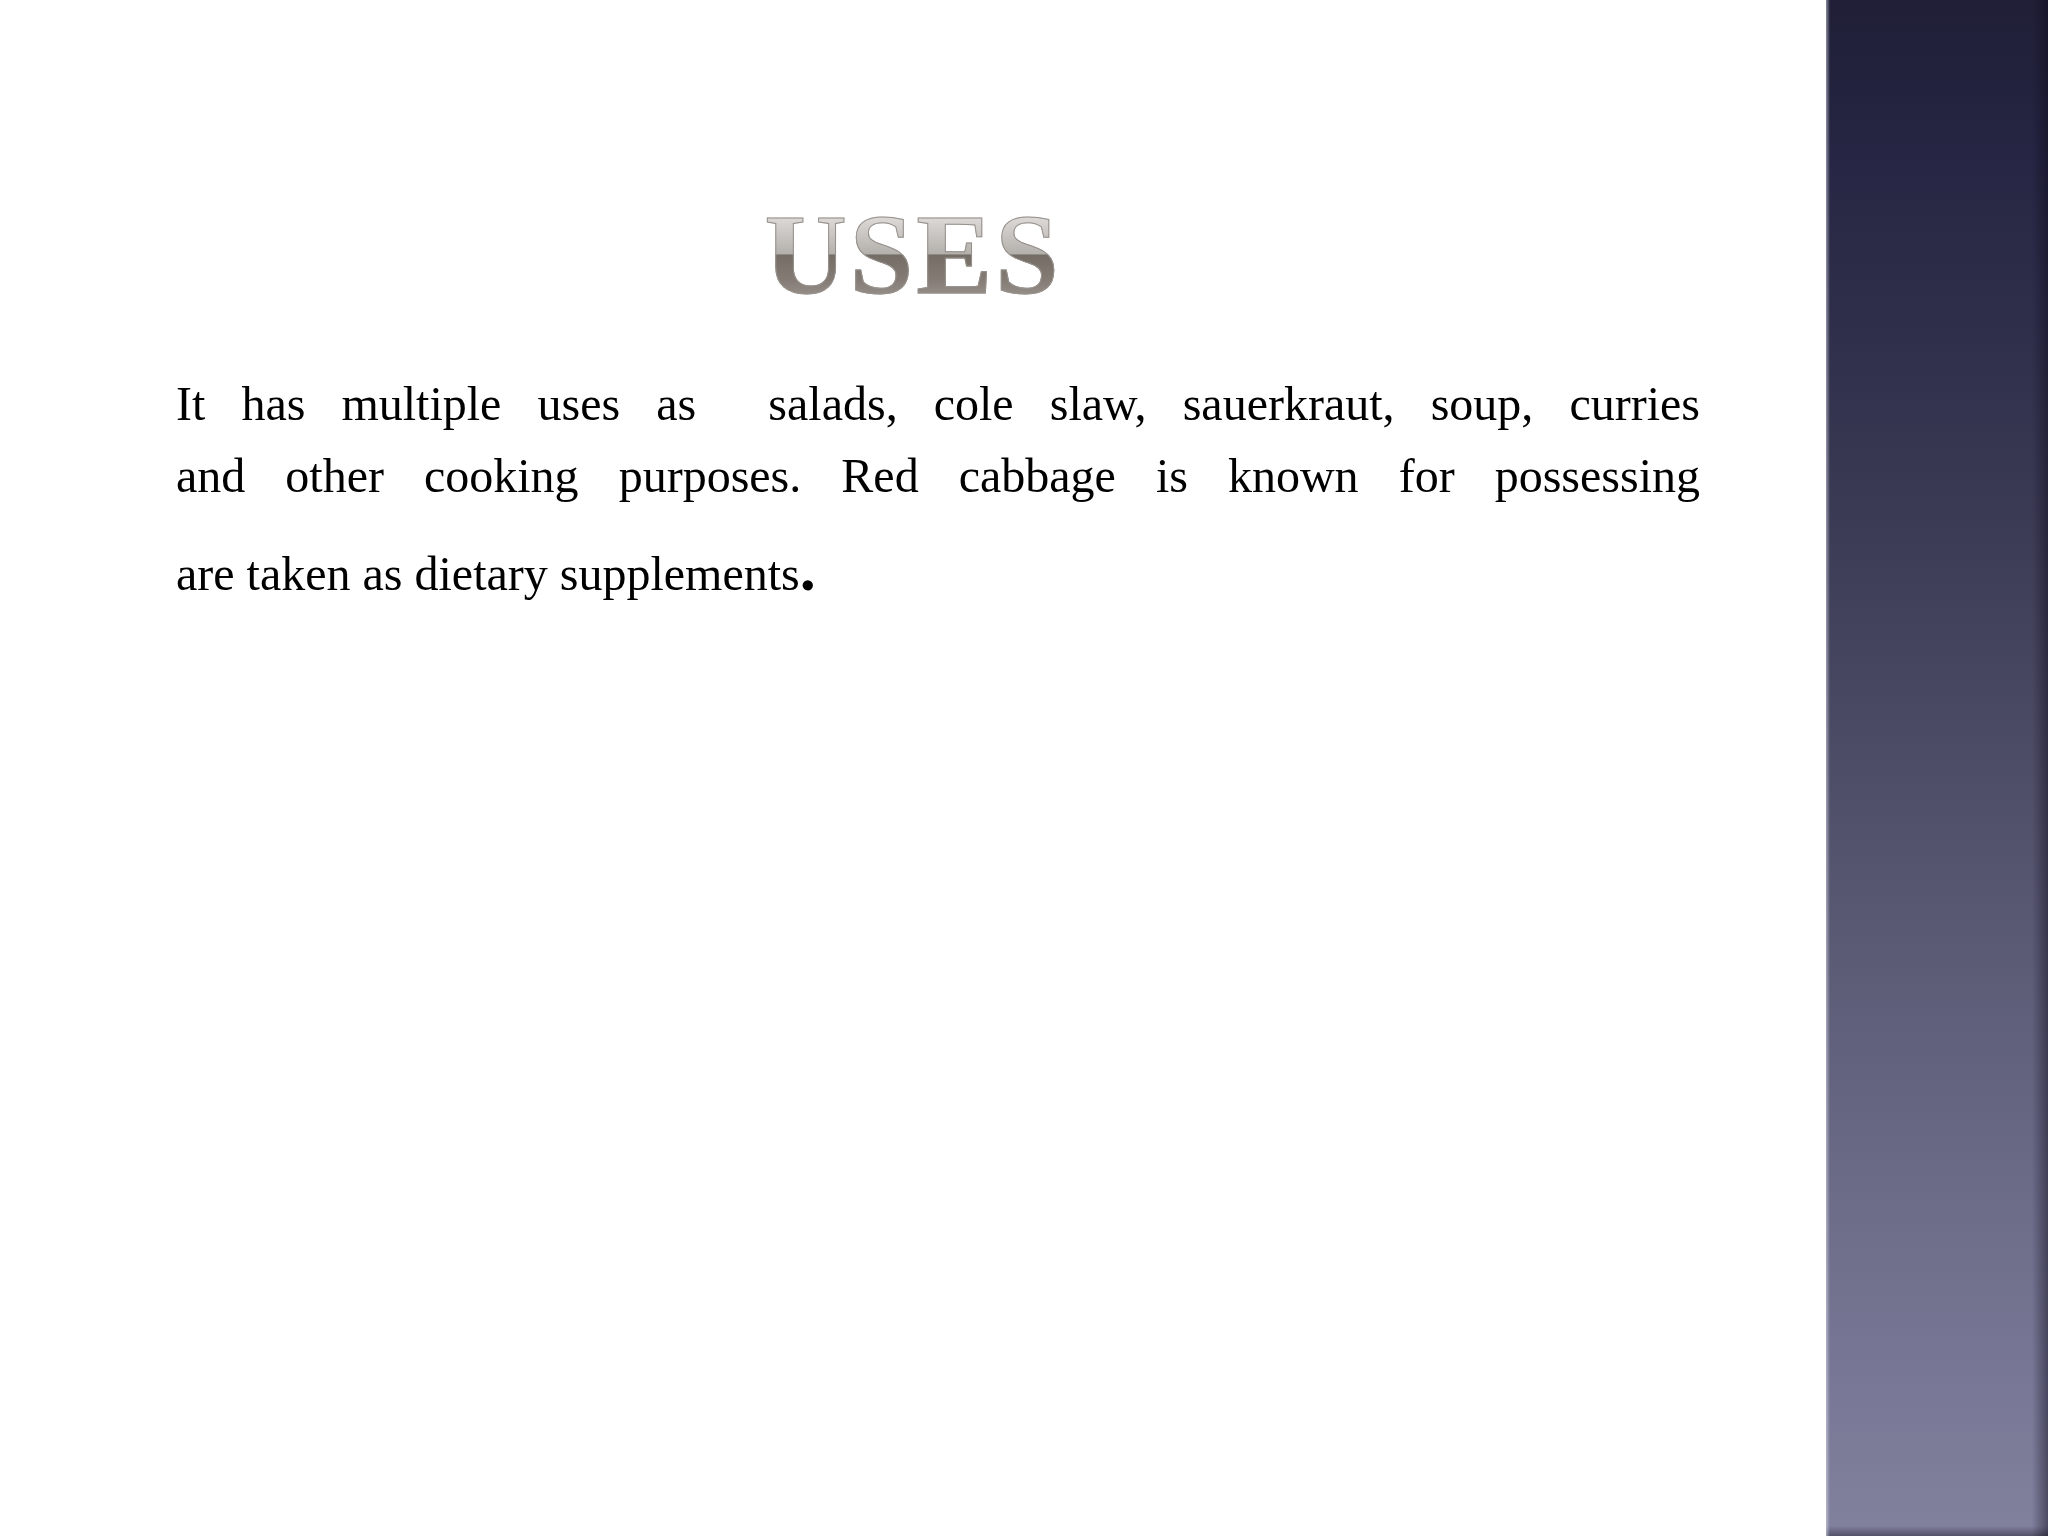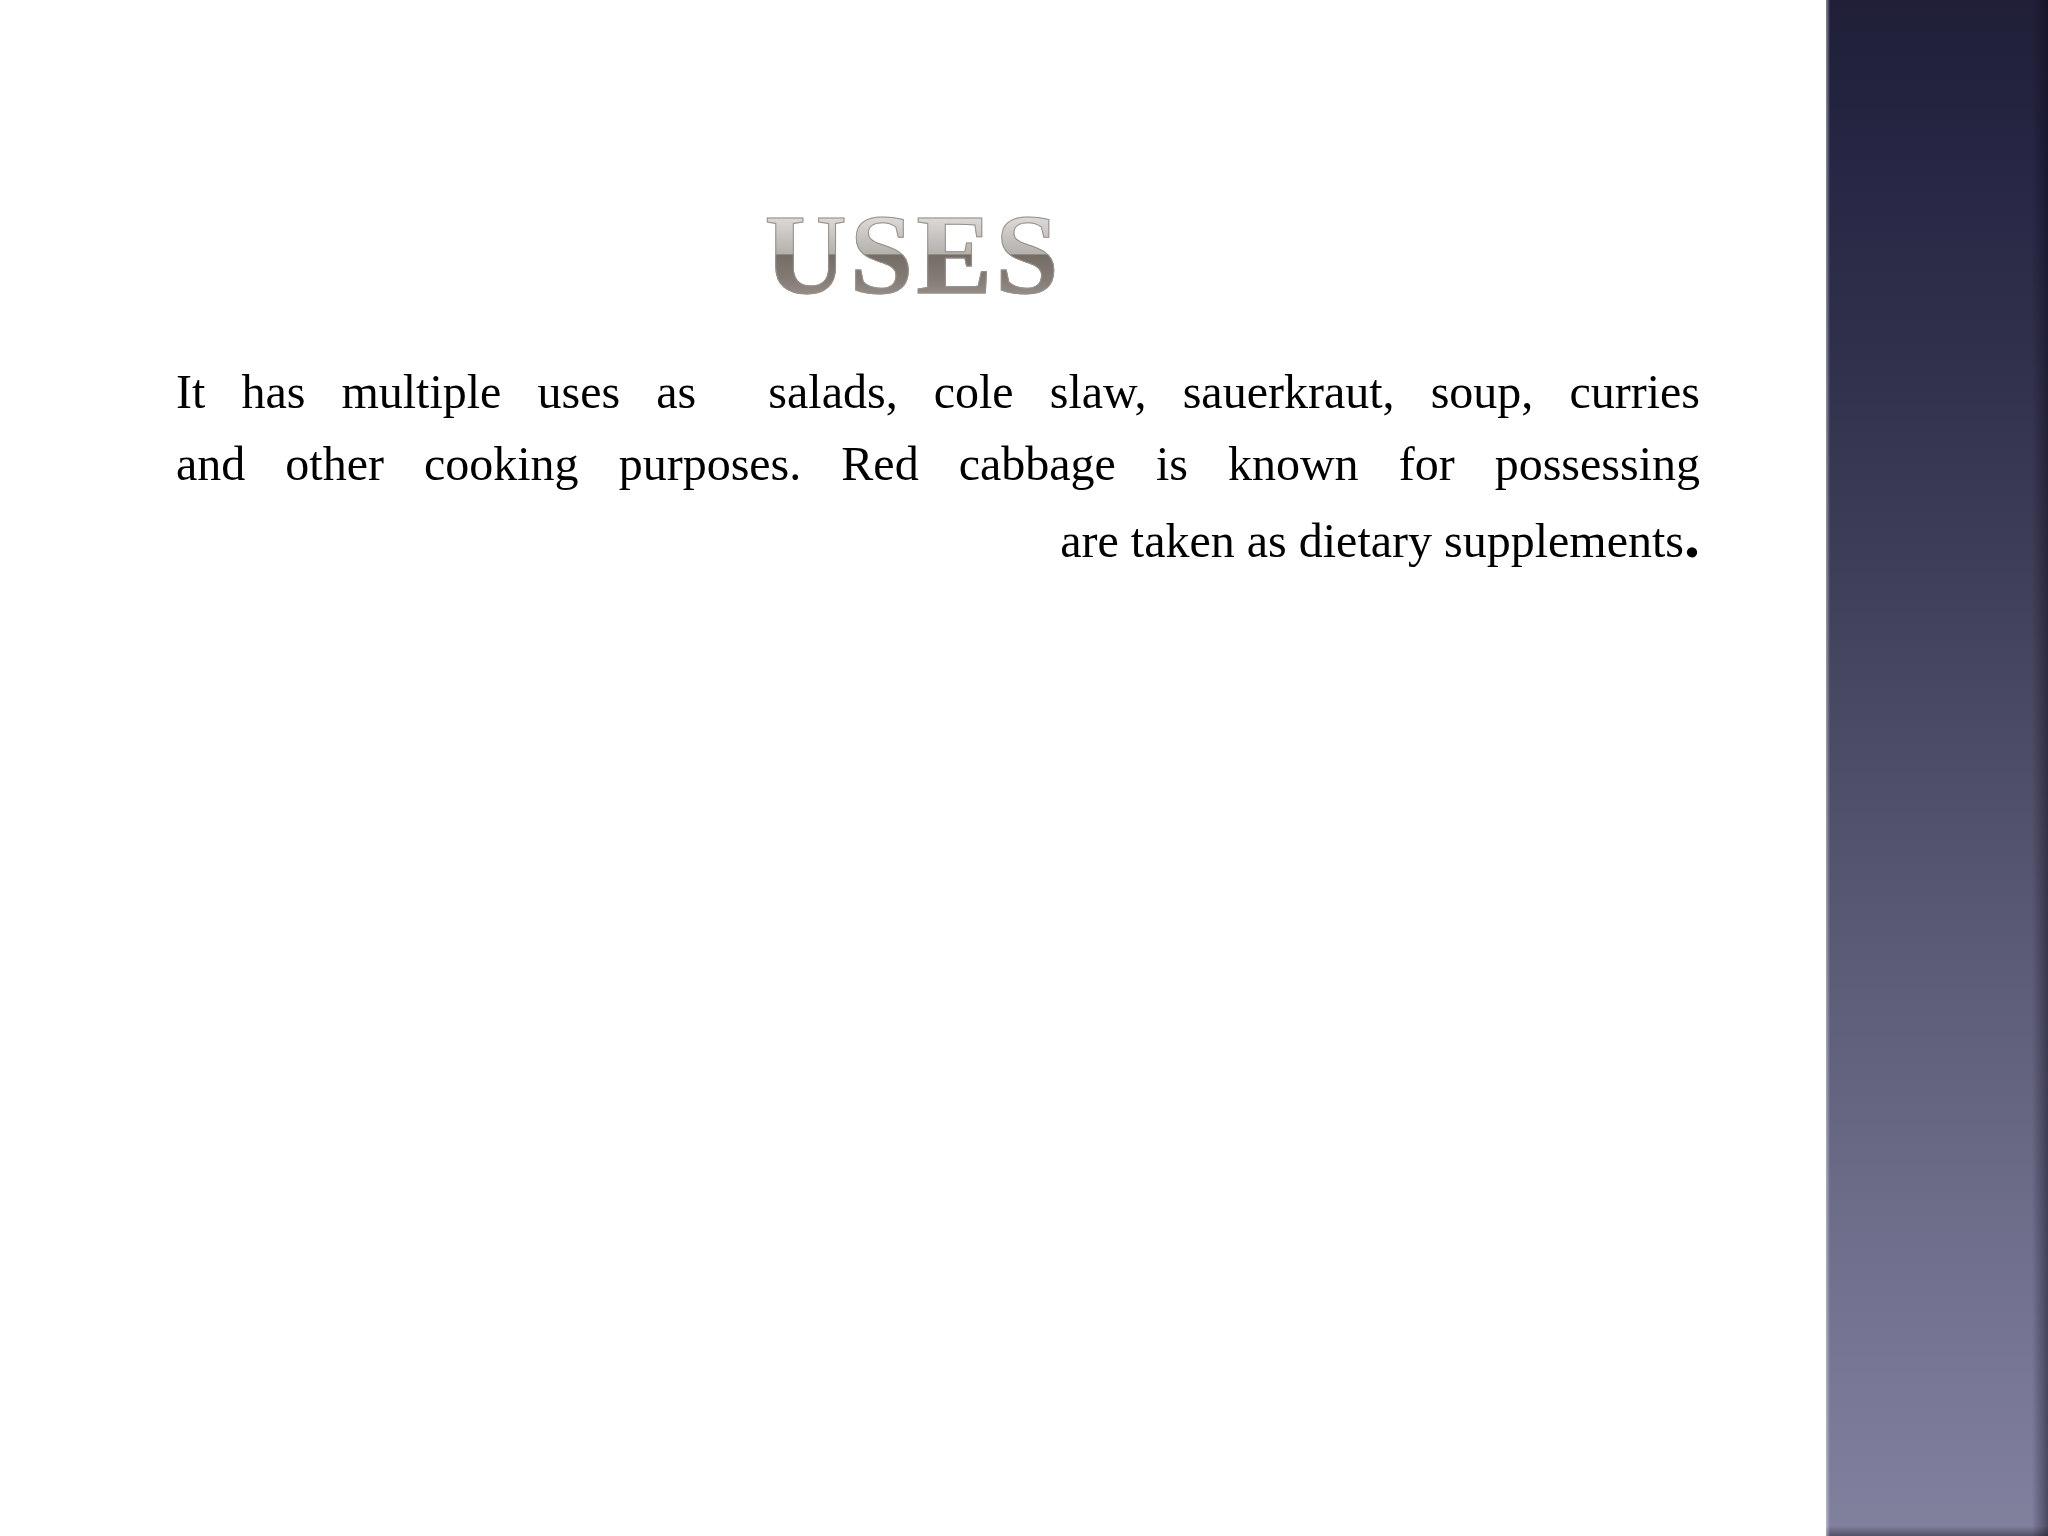--- a/index.html
+++ b/index.html
@@ -41,35 +41,35 @@
       #aaa29b 100%);
     -webkit-background-clip: text;
     background-clip: text;
     color: transparent;
     -webkit-text-stroke: 1px #97918c;
   }
 
   
   .body-text {
     position: absolute;
-    top: 356px;
+    top: 368px;
     left: 176px;
     width: 1524px;
     font-size: 48px;
     line-height: 72px;
     color: var(--body-text, #000000);
   }
   .body-line {
     text-align: justify;
     text-align-last: justify;
     white-space: nowrap;
   }
   .body-last-line {
-    text-align: right;
-    margin-top: 0;
+    text-align: left;
+    margin-top: 21px;
     white-space: nowrap;
   }
   .big-period {
     font-size: 64px;
     font-weight: bold;
   }
 
   
   .right-bar {
     position: absolute;

